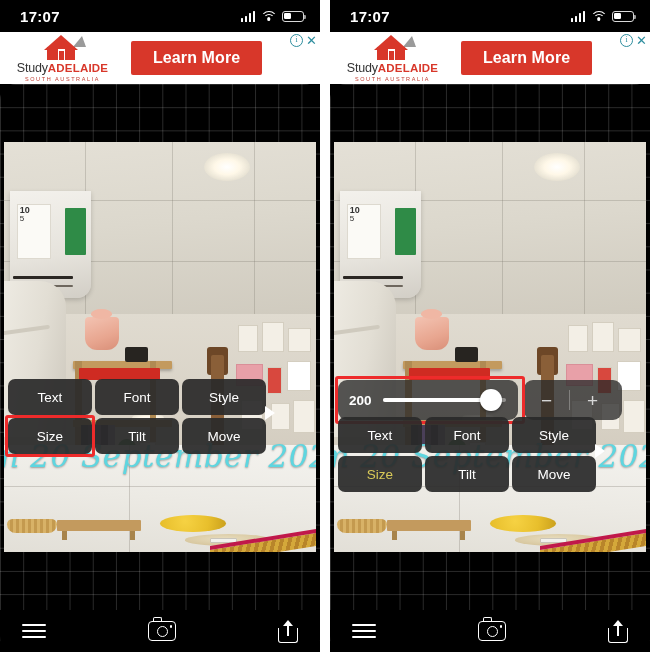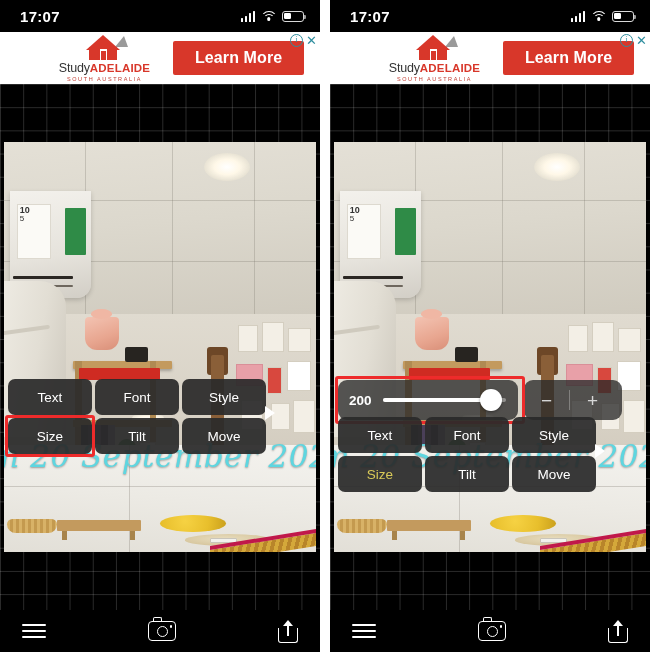--- a/index.html
+++ b/index.html
@@ -29,41 +29,41 @@
   .wifi .w2{width:9px;height:9px;top:3px;}
   .wifi .w3{width:3.5px;height:3.5px;top:6.5px;background:#fff;border:none;border-radius:50%;}
   .batt{position:relative;width:22px;height:11px;border:1.3px solid rgba(255,255,255,.85);
         border-radius:3px;box-sizing:border-box;}
   .batt .lvl{position:absolute;left:1.3px;top:1.3px;bottom:1.3px;width:7px;background:#fff;border-radius:1.3px;}
   .batt .cap{position:absolute;right:-3.2px;top:3.4px;width:1.8px;height:4px;background:rgba(255,255,255,.6);
              border-radius:0 1px 1px 0;}
 
   
   .ad{position:relative;height:52px;background:#fff;display:flex;align-items:center;overflow:hidden;}
-  .ad-logo{width:125px;display:flex;flex-direction:column;align-items:center;justify-content:center;gap:1px;margin-left:42px;}
+  .ad-logo{width:125px;display:flex;flex-direction:column;align-items:center;justify-content:center;gap:1px;}
   .ad-house{width:46px;height:26px;position:relative;}
   .ad-house .roofL{position:absolute;left:4px;top:1px;width:0;height:0;
       border-left:17px solid transparent;border-right:17px solid transparent;border-bottom:15px solid #d8372a;}
   .ad-house .body{position:absolute;left:7px;top:13px;width:28px;height:13px;background:#d8372a;}
   .ad-house .roofR{position:absolute;right:0px;top:2px;width:0;height:0;
       border-left:9px solid transparent;border-right:4px solid transparent;border-bottom:11px solid #9a9a9a;}
   .ad-house .door{position:absolute;left:18px;top:15px;width:7px;height:11px;background:#fff;}
   .ad-house .door:after{content:"";position:absolute;left:1px;top:2px;width:5px;height:9px;background:#d8372a;}
   .ad-name{font-size:12.5px;color:#333;letter-spacing:-.2px;white-space:nowrap;}
   .ad-name b{color:#d8372a;font-size:11.5px;letter-spacing:.2px;}
   .ad-sub{font-size:5.5px;color:#c03a2f;letter-spacing:1.6px;white-space:nowrap;}
   .ad-cta{background:#d8372a;color:#fff;font-size:16px;font-weight:bold;
           padding:8px 22px;border-radius:2px;margin-left:6px;letter-spacing:.1px;}
   .ad-badges{position:absolute;right:3px;top:2px;display:flex;align-items:center;gap:3px;}
   .ad-info{width:11px;height:11px;border:1.2px solid #2d8d9e;border-radius:50%;color:#2d8d9e;
            font-size:8px;line-height:10px;text-align:center;font-family:"Liberation Serif",serif;}
   .ad-close{color:#2d8d9e;font-size:13px;line-height:11px;}
 
   
-  .canvas{position:relative;height:568px;background:#000;overflow:hidden;}
+  .canvas{position:relative;height:568px;background:#000;overflow:hidden;border-radius:16px;}
   .grid{position:absolute;inset:0;
     background-image:linear-gradient(to right,rgba(255,255,255,.17) 1px,transparent 1px),
                      linear-gradient(to bottom,rgba(255,255,255,.17) 1px,transparent 1px);
     background-size:23.2px 23.2px;}
 
   
   .photo{position:absolute;left:4px;top:58px;width:312px;height:410px;overflow:hidden;
          background:#d9cfc0;}
   .ceiling{position:absolute;left:0;top:0;width:100%;height:44%;
     background:linear-gradient(175deg,#e4e0d6 0%,#dcd8cd 45%,#cfcabe 100%);}

